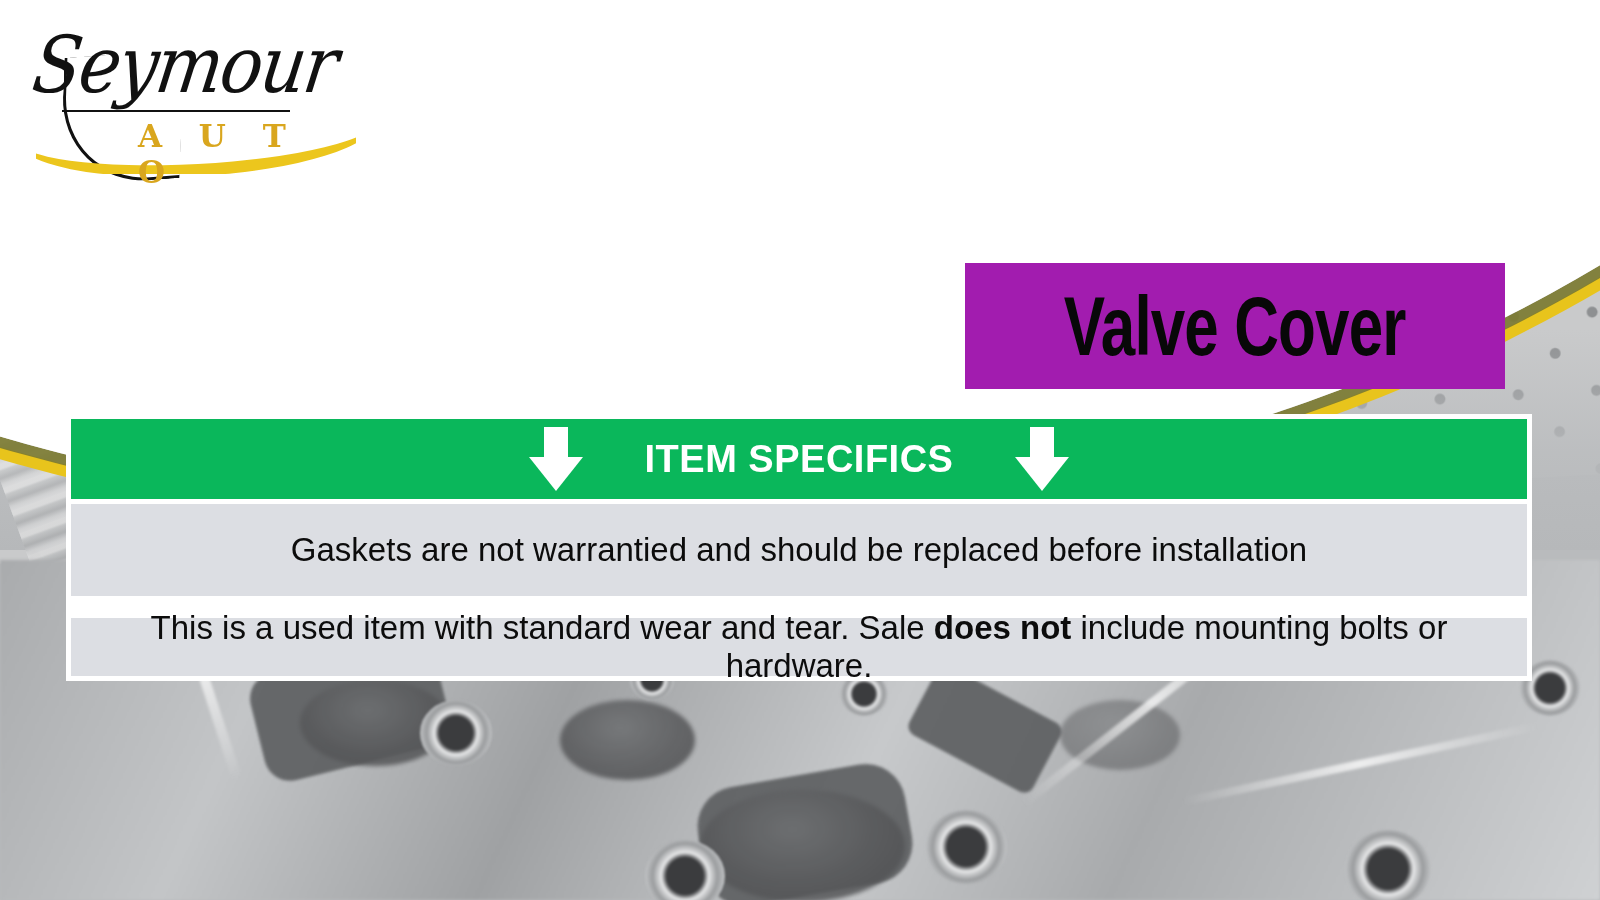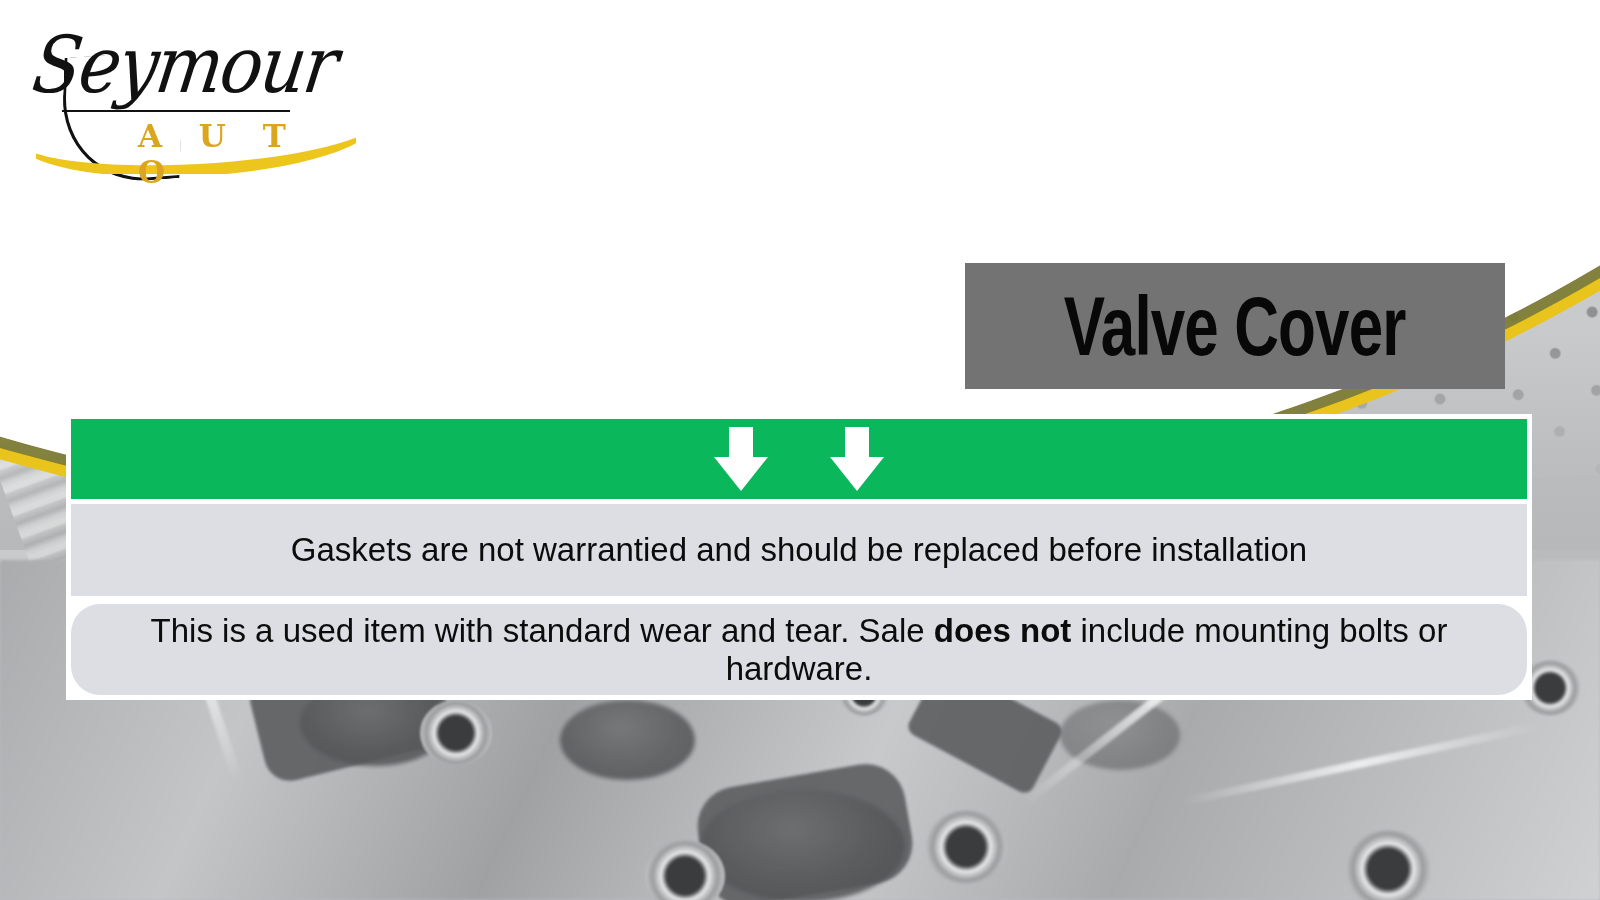--- a/index.html
+++ b/index.html
@@ -252,21 +252,21 @@
     box-sizing: border-box;
   }
 
   
   .title-badge {
     position: absolute;
     left: 965px;
     top: 263px;
     width: 540px;
     height: 126px;
-    background: #737373;
+    background: #a21caf;
     display: flex;
     align-items: center;
     justify-content: center;
   }
   .title-badge-text {
     font-family: "Liberation Sans", sans-serif;
     font-size: 72px;
     font-weight: 700;
     color: #080808;
     letter-spacing: -1px;
@@ -338,24 +338,23 @@
     text-align: center;
     padding: 0 14px;
     box-sizing: border-box;
   }
   .specs-row.row-1 {
     height: 92px;
     margin-top: 5px;
     font-size: 33px;
   }
   .specs-row.row-2 {
-    height: 91px;
-    margin-top: 8px;
+    height: 58px;
+    margin-top: 22px;
     font-size: 33px;
-    border-radius: 29px;
   }
   .specs-row.row-2 b {
     font-weight: 700;
   }
 </style>
 </head>
 <body>
 
 <div class="stage">
 
@@ -413,20 +412,21 @@
     <div class="title-badge-text">Valve Cover</div>
   </div>
 
   <div class="specs-panel">
 
     <div class="specs-header">
       <span class="arrow-down">
         <span class="shaft"></span>
         <span class="head"></span>
       </span>
+      <span class="specs-header-text">ITEM SPECIFICS</span>
       <span class="arrow-down">
         <span class="shaft"></span>
         <span class="head"></span>
       </span>
     </div>
 
     <div class="specs-row row-1">
       <span>Gaskets are not warrantied and should be replaced before installation</span>
     </div>
 

